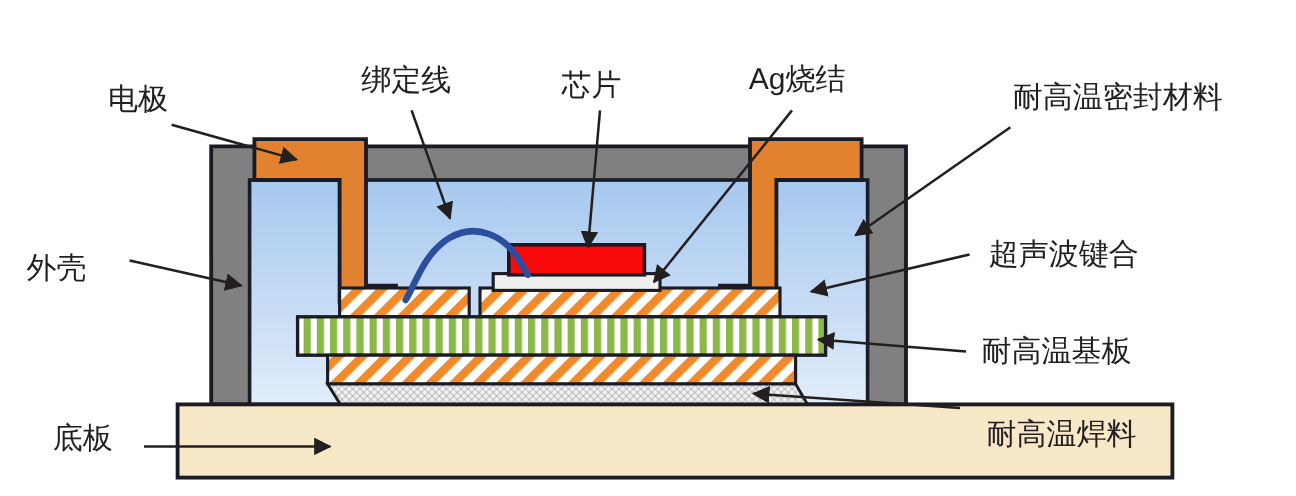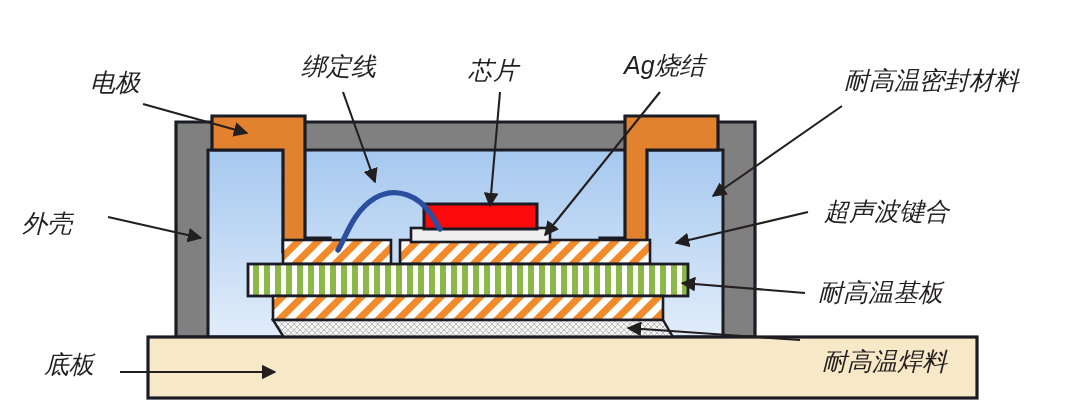--- a/index.html
+++ b/index.html
@@ -9,21 +9,20 @@
   }
   body {
     font-family: "Liberation Sans", "DejaVu Sans", sans-serif;
   }
   #stage {
     position: relative;
     width: 1080px;
     height: 413px;
     background: #ffffff;
     overflow: hidden;
-    font-style: italic;
   }
   #diagram-svg {
     position: absolute;
     left: 0;
     top: 0;
     width: 1080px;
     height: 413px;
     display: block;
   }
   .lbl {

